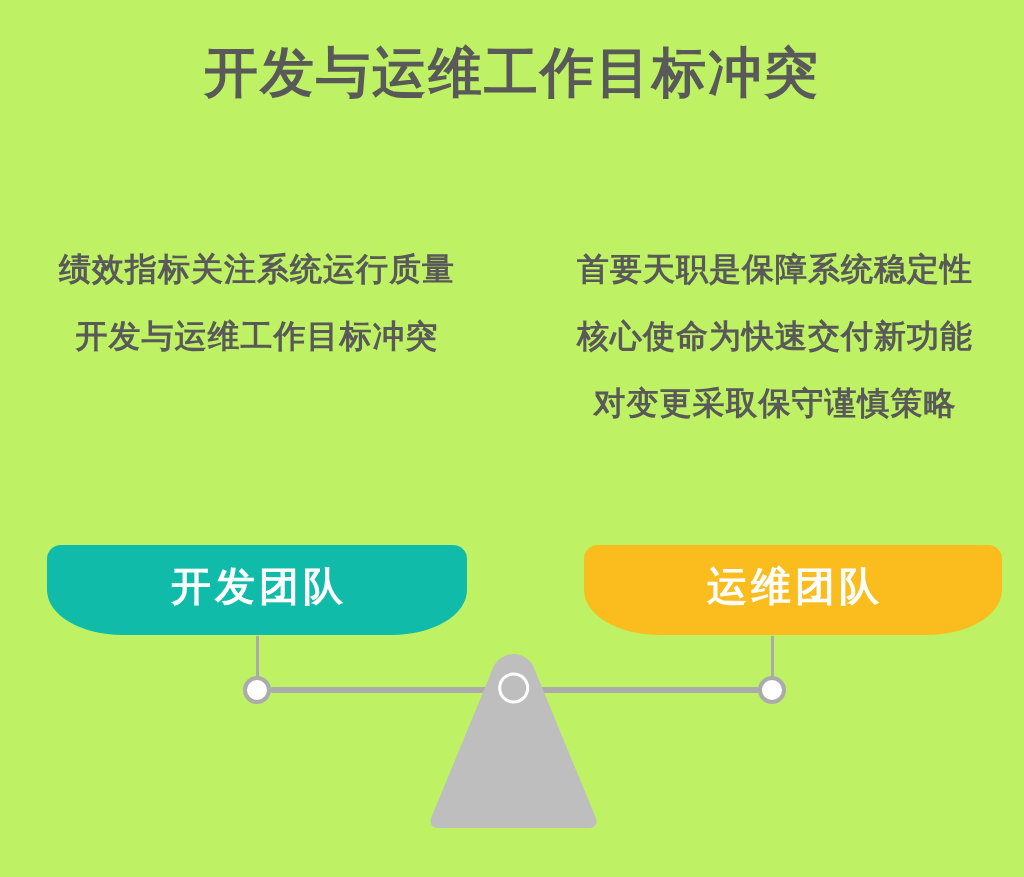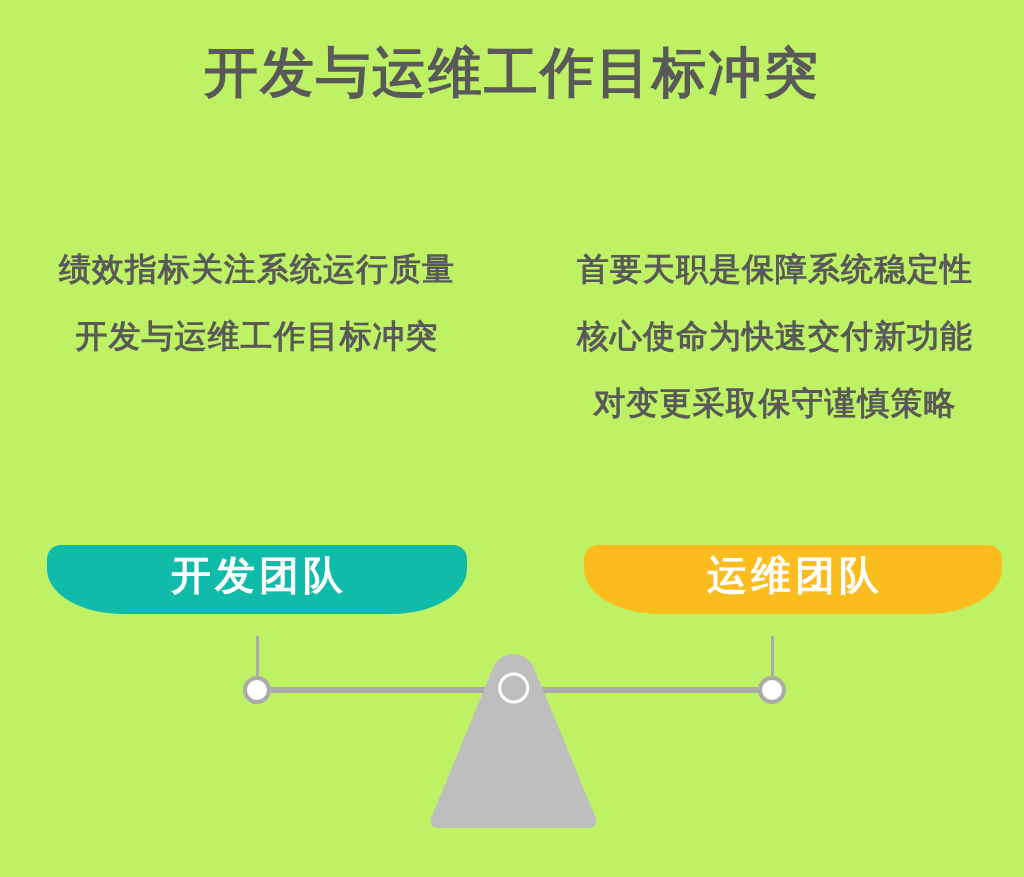--- a/index.html
+++ b/index.html
@@ -43,21 +43,21 @@
     line-height: 67px;
     text-align: center;
     white-space: nowrap;
   }
   .goals-left  { left: 37px; }
   .goals-right { left: 555px; }
 
   .bucket {
     position: absolute;
     top: 545px;
-    height: 69px;
+    height: 90px;
     border-radius: 14px 14px 75px 75px / 14px 14px 45px 45px;
     display: flex;
     align-items: center;
     justify-content: center;
     padding-bottom: 8px;
   }
   .bucket-left  { left: 47px;  width: 420px; background: #10BCA9; }
   .bucket-right { left: 584px; width: 418px; background: #FBBD1D; }
   .bucket-label {
     color: #ffffff;

